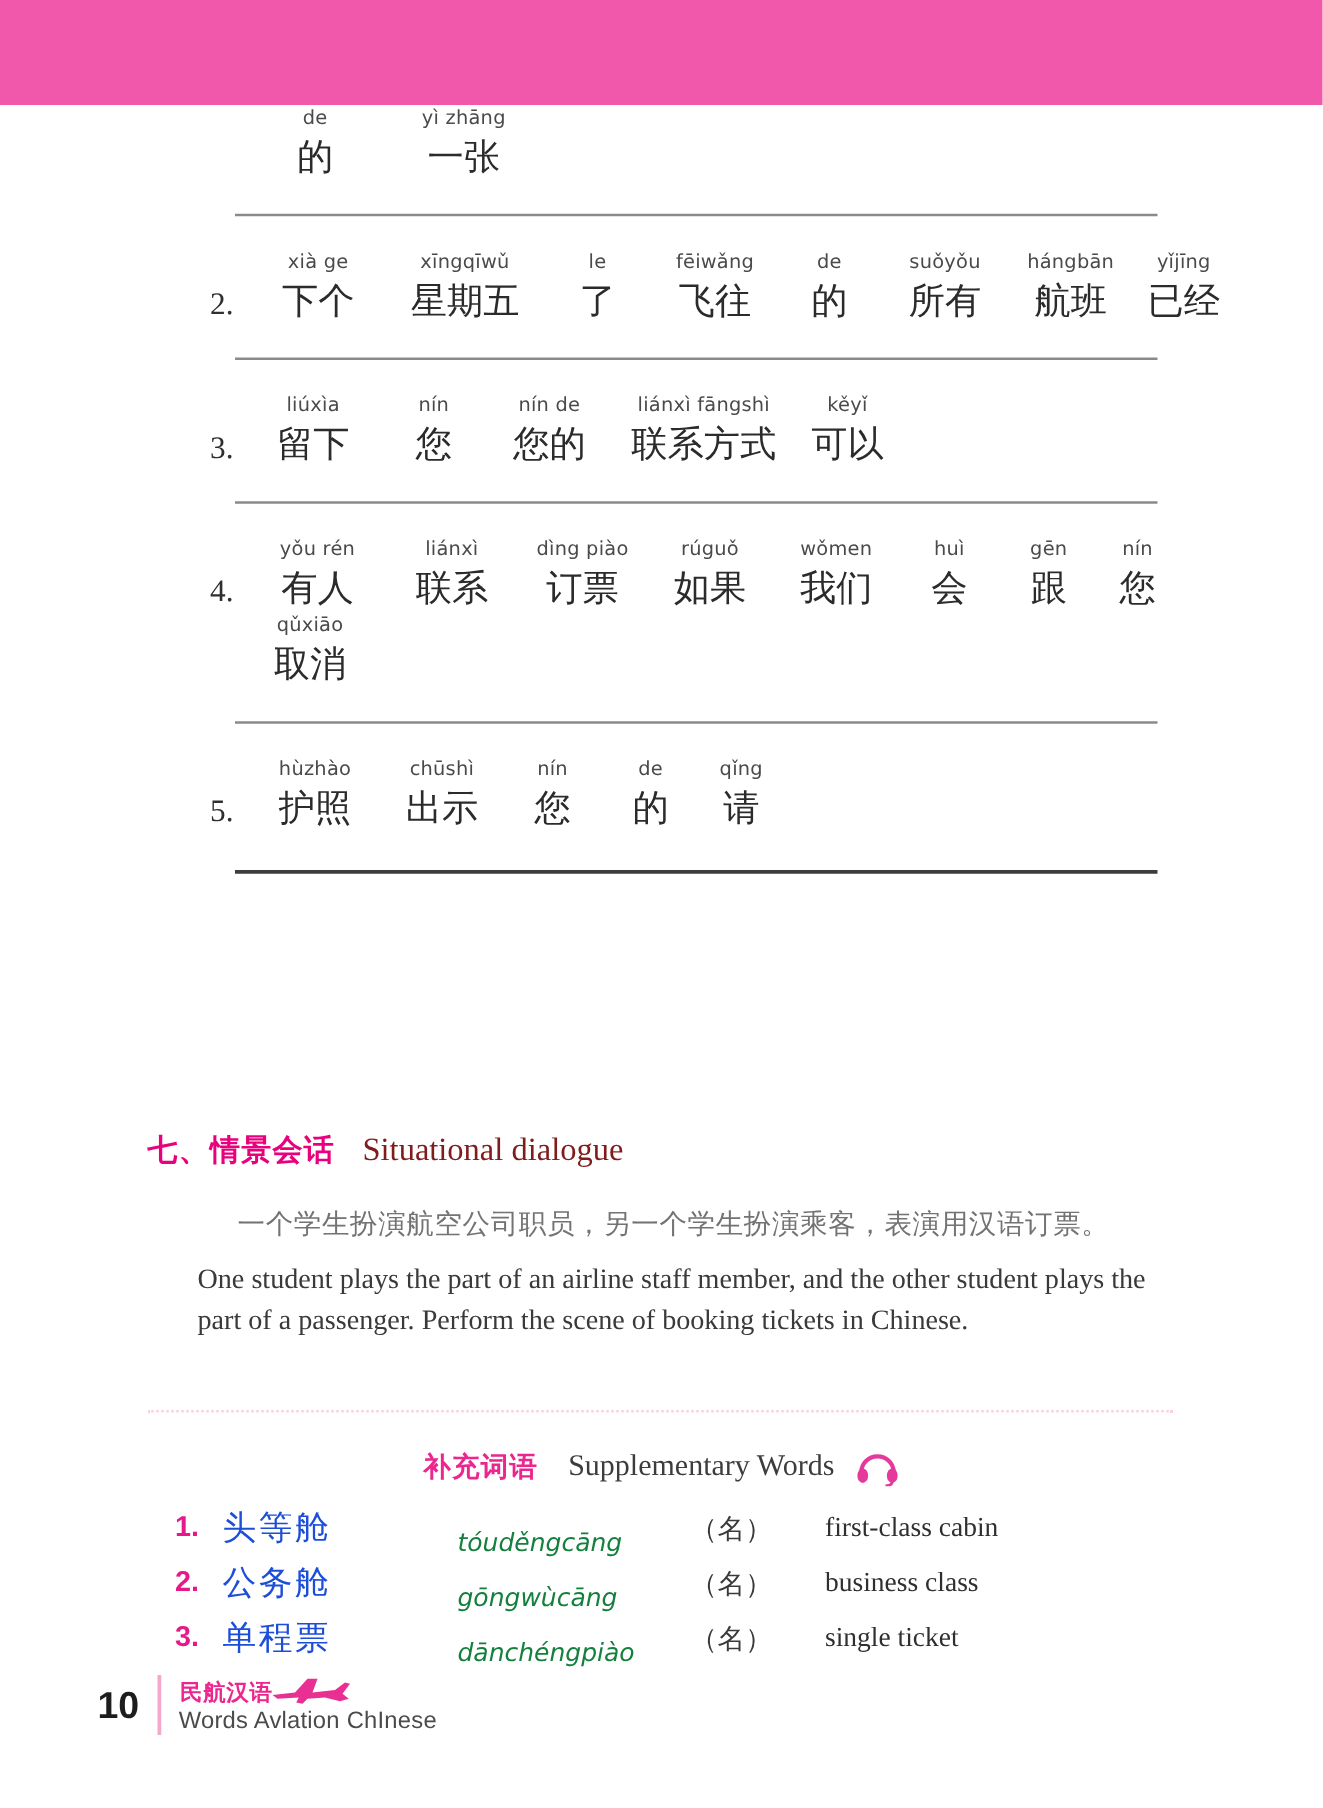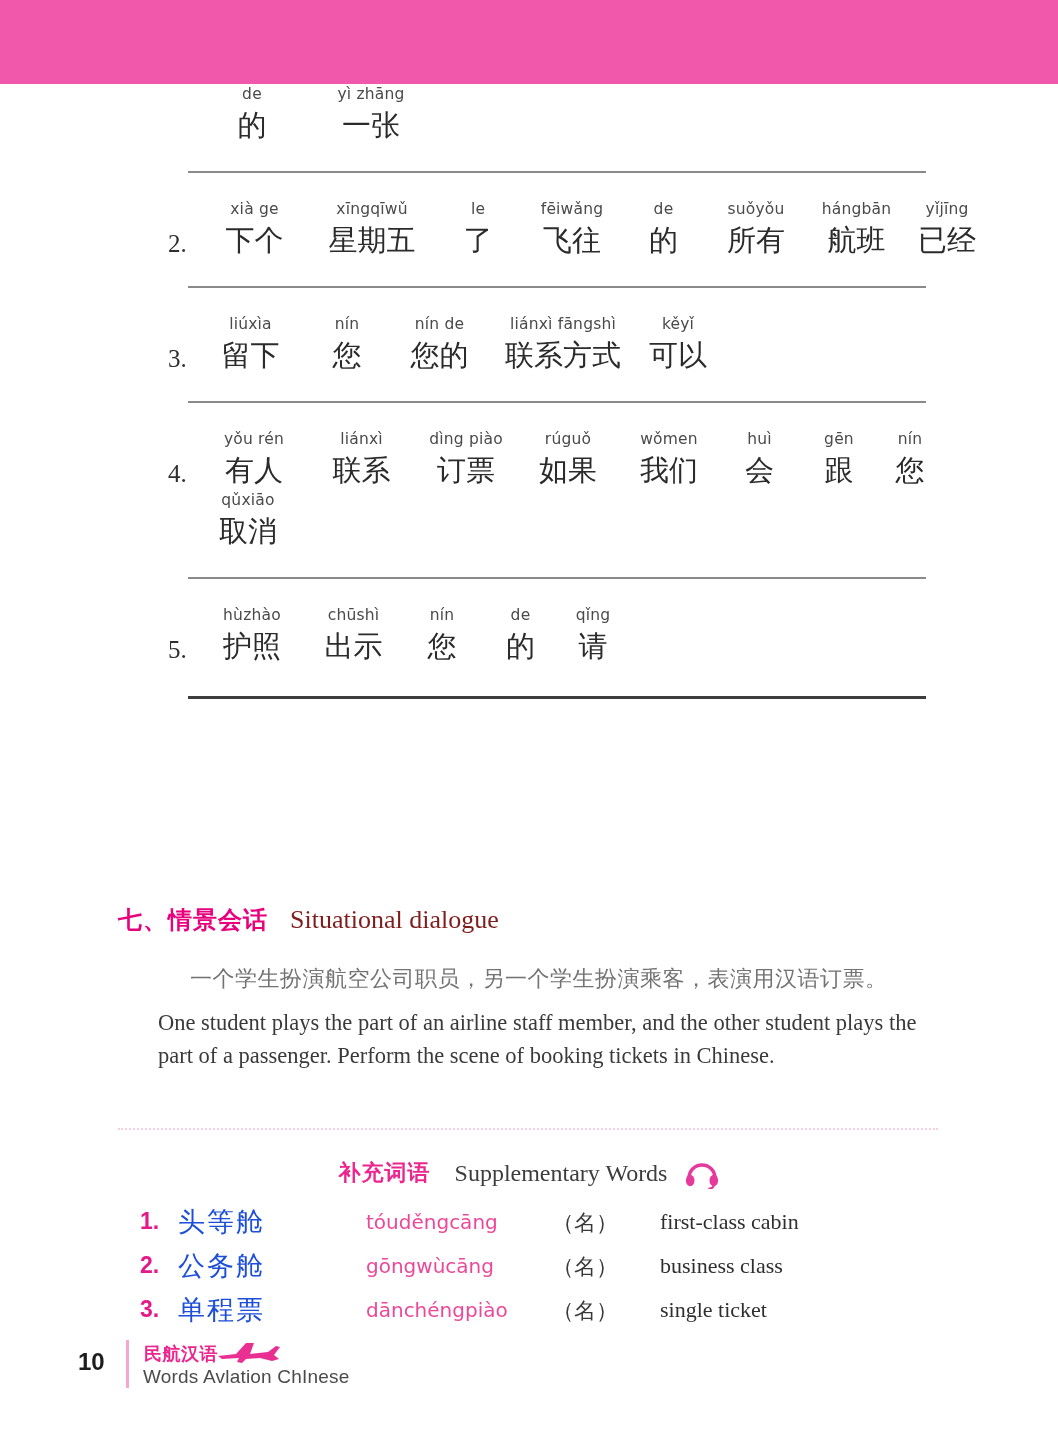--- a/index.html
+++ b/index.html
@@ -209,24 +209,25 @@
     left: 178px;
     top: -4px;
     font-family: "DejaVu Sans", "Liberation Sans", sans-serif;
     font-size: 27px;
     color: #1d4ed8;
     letter-spacing: 2px;
   }
   .v-py {
     position: absolute;
     left: 366px;
-    top: 2px;
+    top: 14px;
     font-family: "DejaVu Sans", "Liberation Sans", sans-serif;
     font-size: 20px;
-    color: #ec4899;
+    color: #15803d;
+    font-style: italic;
   }
   .v-pos {
     position: absolute;
     left: 552px;
     top: 0;
     font-family: "DejaVu Sans", "Liberation Sans", sans-serif;
     font-size: 22px;
     color: #3a3a3a;
   }
   .v-en {
@@ -244,21 +245,21 @@
     left: 0;
     top: 1256px;
     width: 1058px;
     height: 80px;
   }
   .pg-num {
     position: absolute;
     left: 78px;
     top: 8px;
     font-family: "Liberation Sans", sans-serif;
-    font-size: 24px;
+    font-size: 30px;
     font-weight: bold;
     color: #1d1d1d;
   }
   .footer-bar {
     position: absolute;
     left: 126px;
     top: 0px;
     width: 3px;
     height: 48px;
     background: #f5a8cd;

